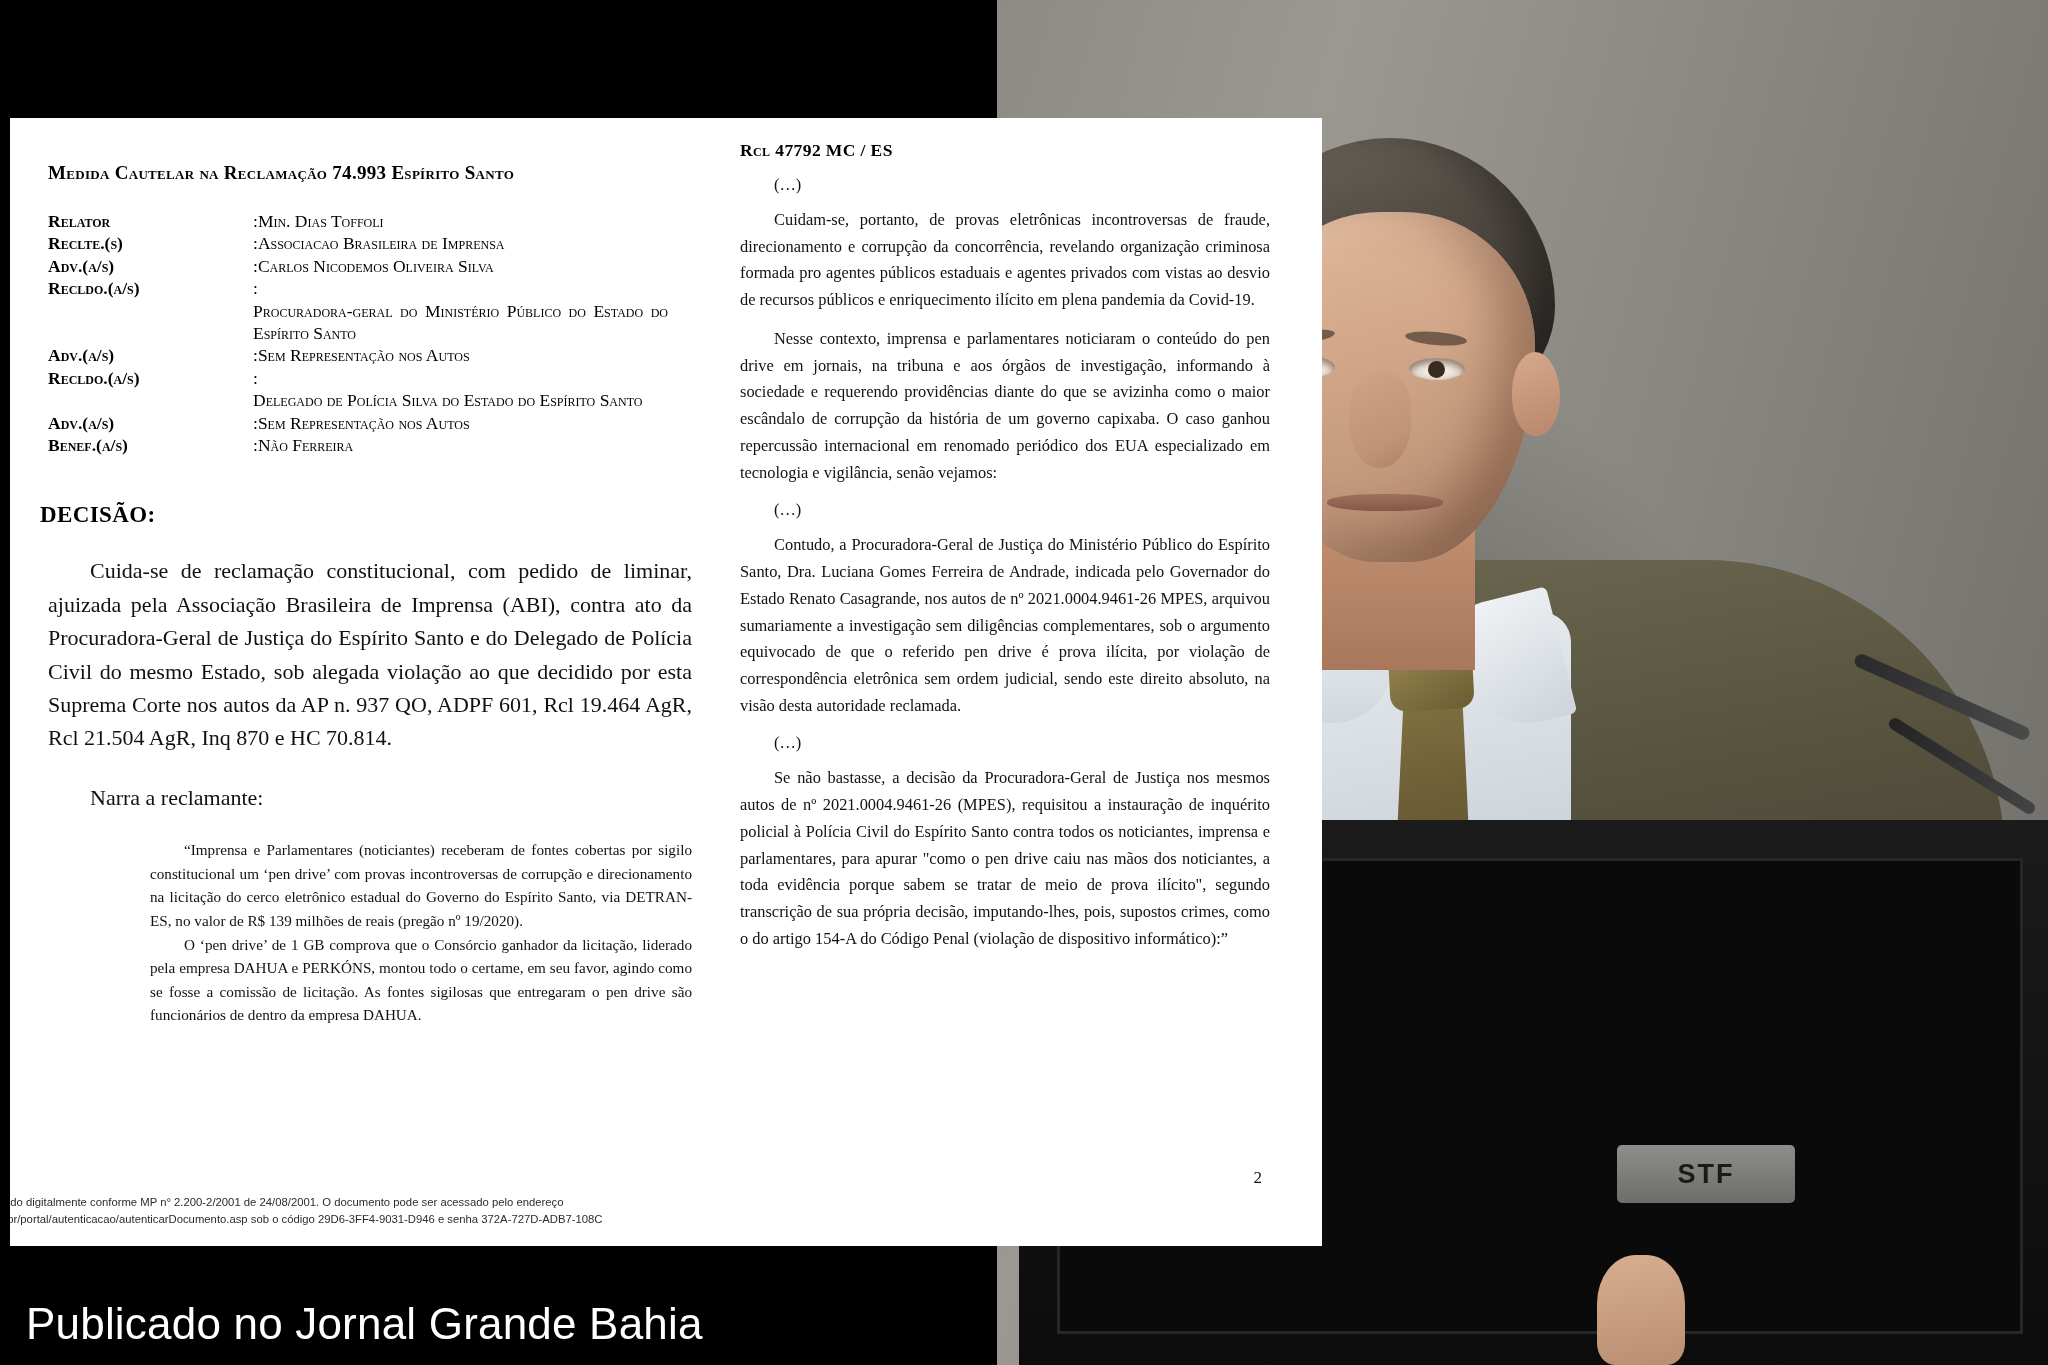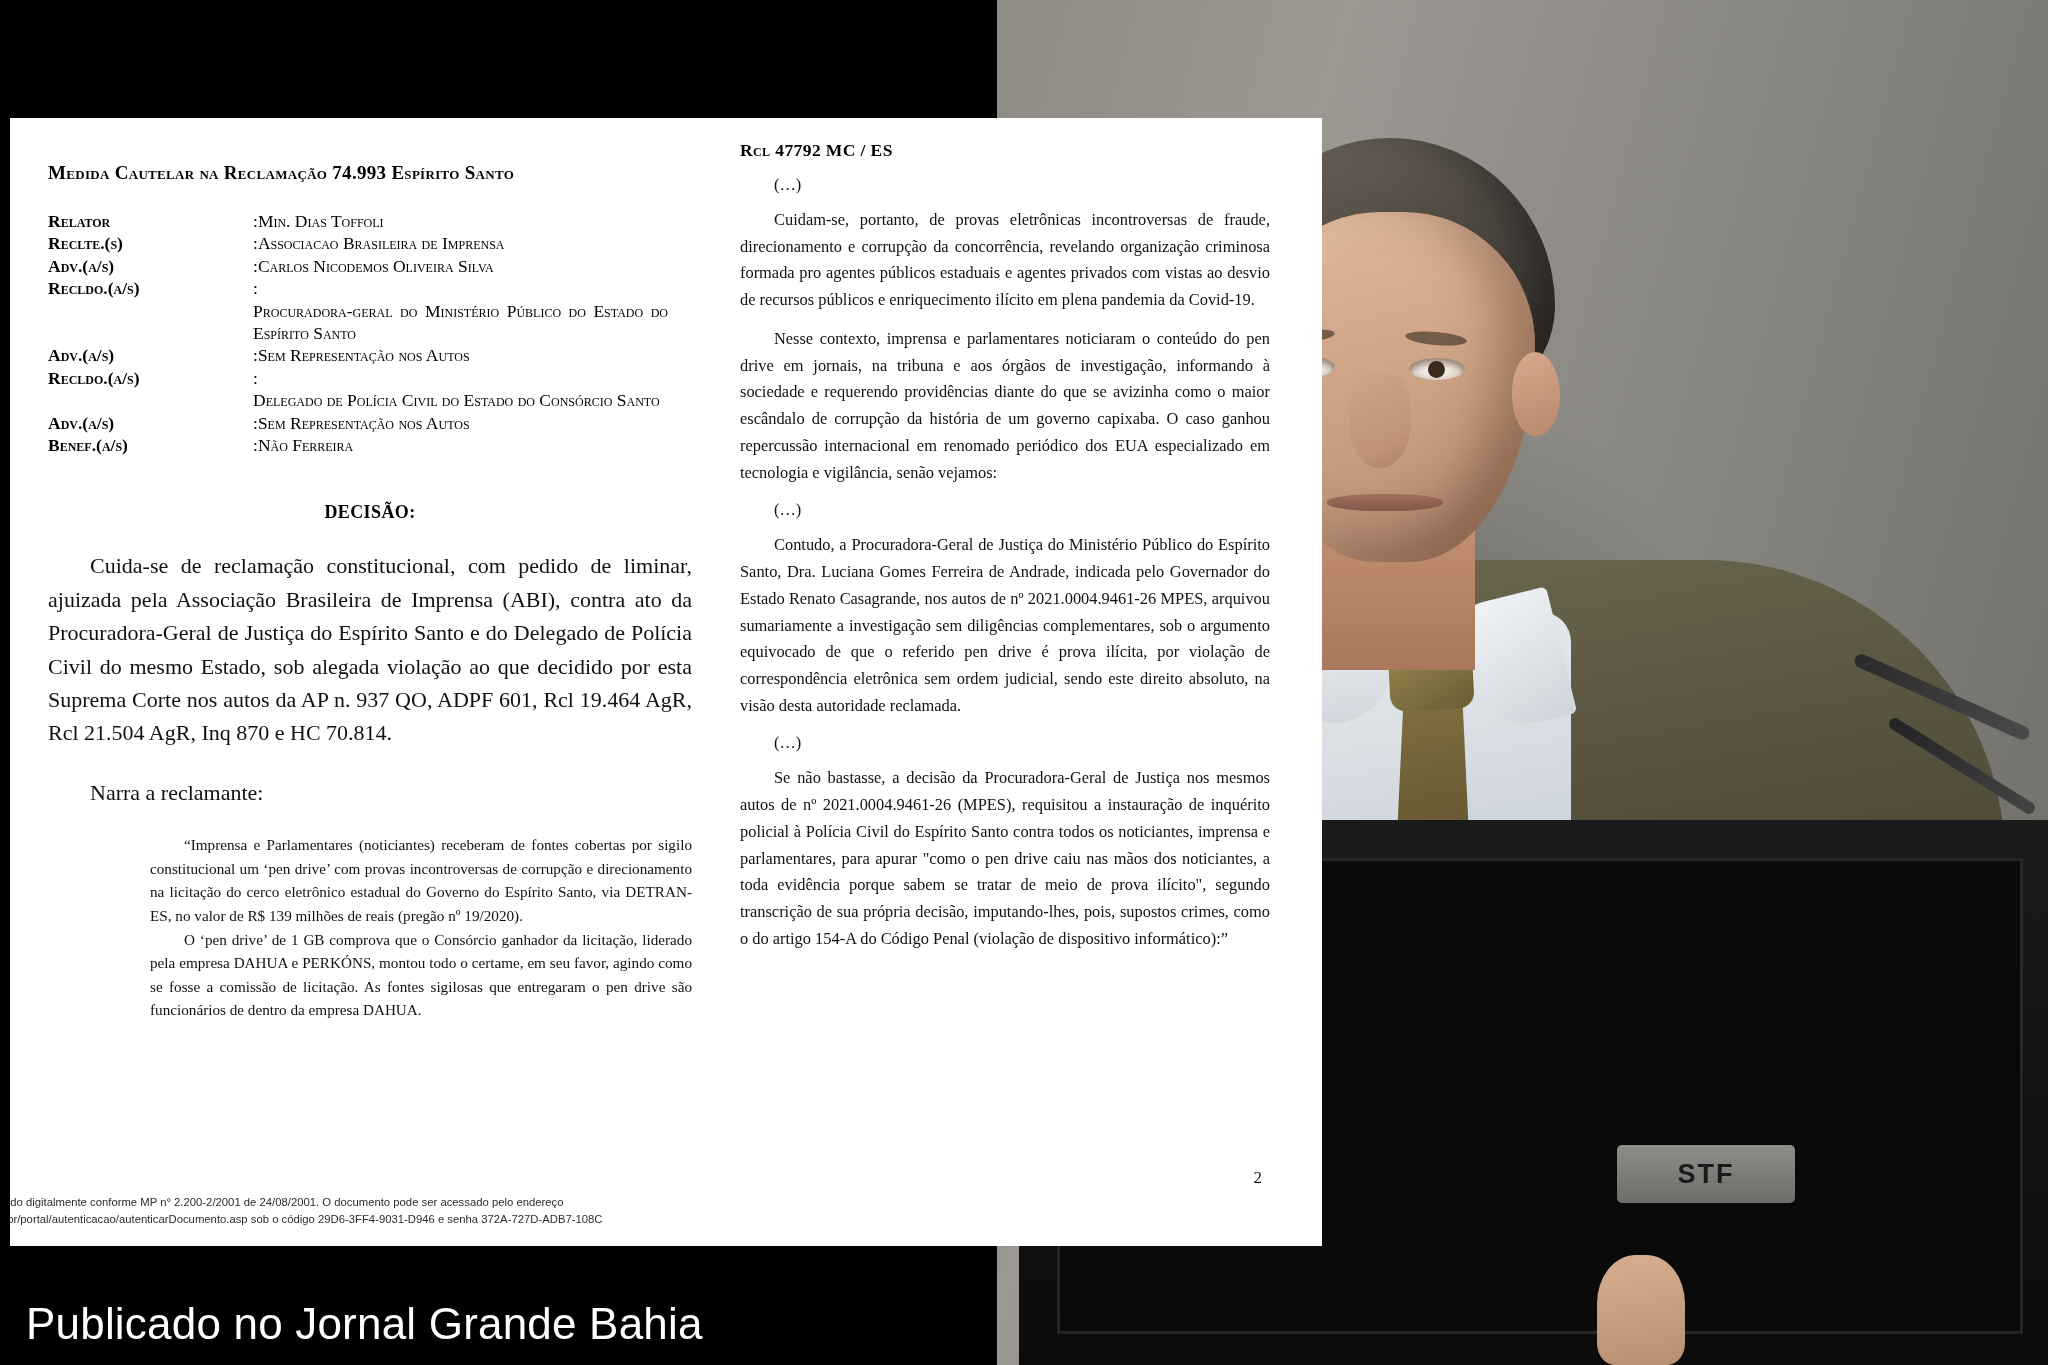--- a/index.html
+++ b/index.html
@@ -290,23 +290,22 @@
     text-align-last: left;
     padding-left: 0;
   }
   .party-table td.v span.just {
     display: block;
     text-align: justify;
     text-align-last: left;
   }
 
   .decisao {
-    text-align: center;
     font-weight: 700;
-    font-size: 18px;
+    font-size: 23px;
     margin-top: 46px;
     letter-spacing: .4px;
   }
 
   .body-p {
     font-size: 22px;
     line-height: 1.52;
     text-align: justify;
     text-indent: 42px;
     margin: 26px 8px 0 8px;
@@ -429,21 +428,21 @@
           <tr>
             <td class="k">Recldo.(a/s)</td>
             <td class="v">:<span class="just">Procuradora-geral do Ministério Público do Estado do Espírito Santo</span></td>
           </tr>
           <tr>
             <td class="k">Adv.(a/s)</td>
             <td class="v">:<span>Sem Representação nos Autos</span></td>
           </tr>
           <tr>
             <td class="k">Recldo.(a/s)</td>
-            <td class="v">:<span class="just">Delegado de Polícia Civil do Estado do Consórcio Santo</span></td>
+            <td class="v">:<span class="just">Delegado de Polícia Silva do Estado do Espírito Santo</span></td>
           </tr>
           <tr>
             <td class="k">Adv.(a/s)</td>
             <td class="v">:<span>Sem Representação nos Autos</span></td>
           </tr>
           <tr>
             <td class="k">Benef.(a/s)</td>
             <td class="v">:<span>Não Ferreira</span></td>
           </tr>
         </tbody>

